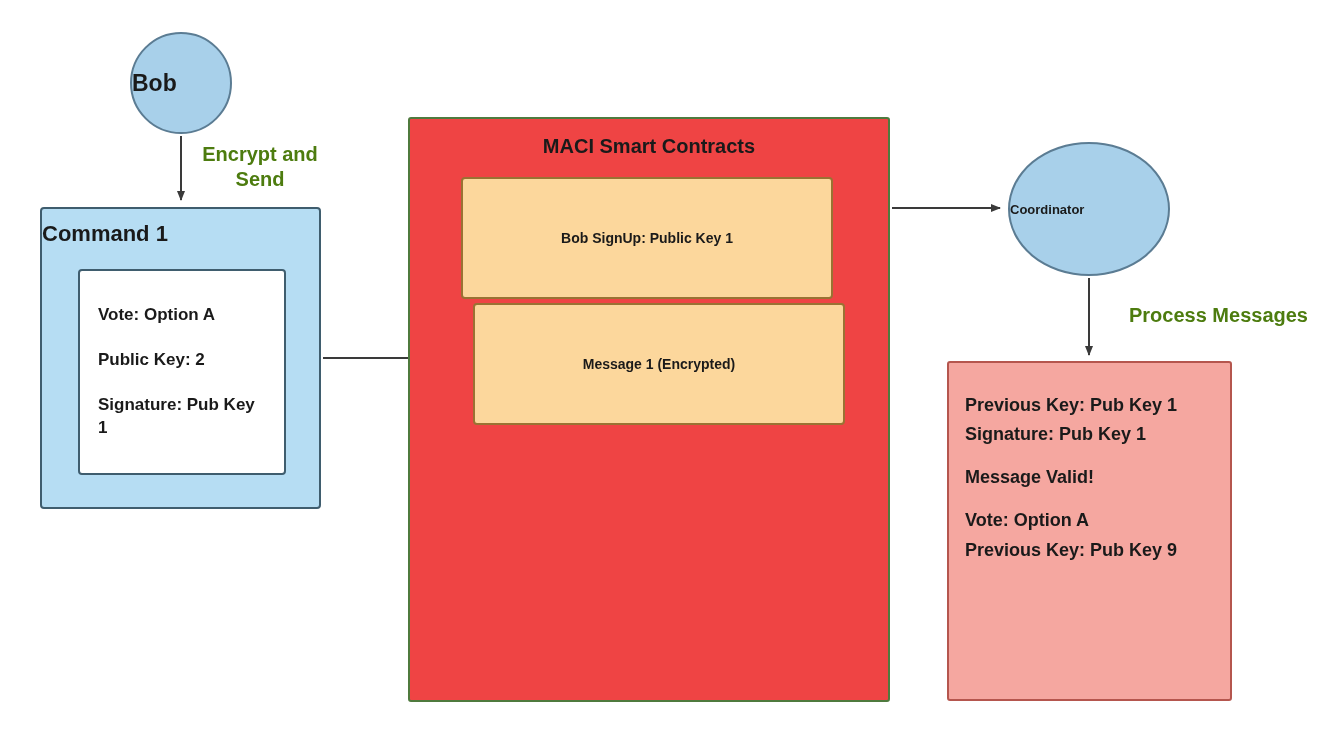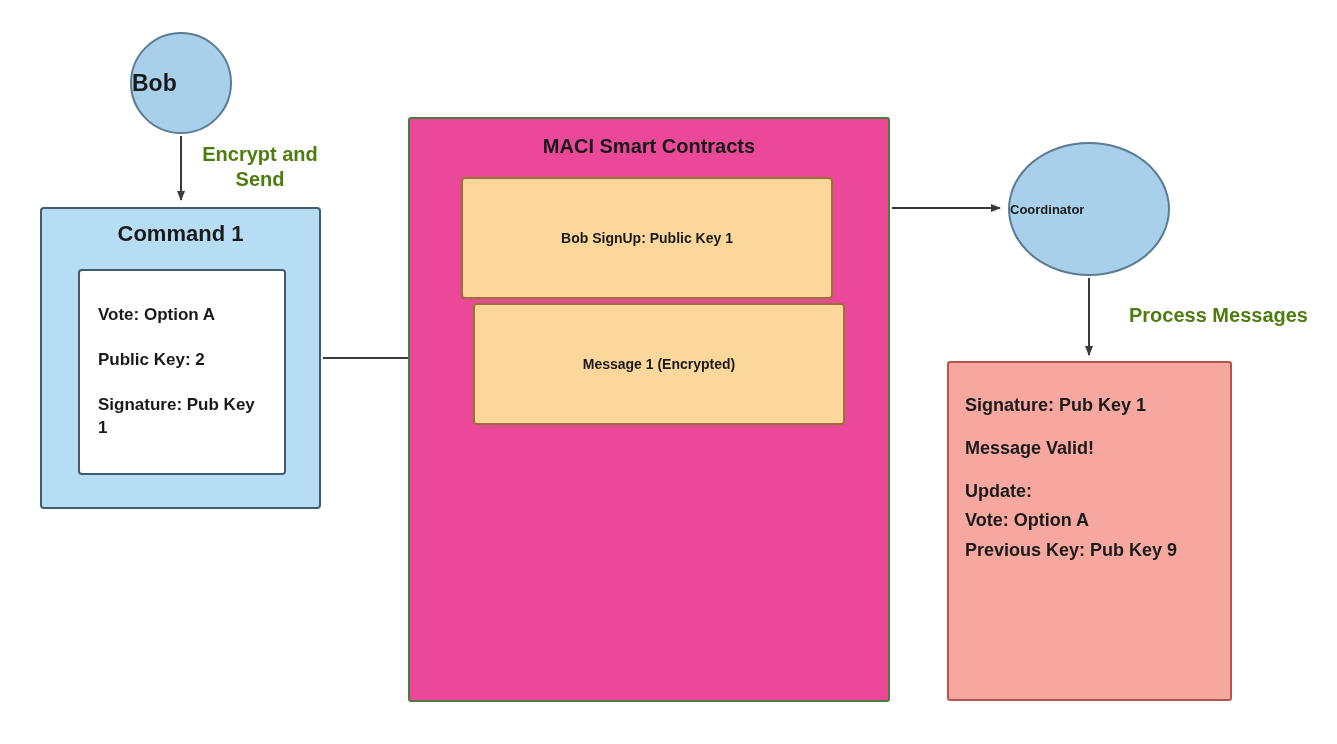--- a/index.html
+++ b/index.html
@@ -53,21 +53,21 @@
   #command-box {
     left: 40px;
     top: 207px;
     width: 281px;
     height: 302px;
     background: #b6ddf3;
     border: 2px solid #3f5d6e;
     border-radius: 4px;
   }
   #command-title {
-    text-align: center;
+    text-align: left;
     font-size: 22px;
     font-weight: bold;
     color: #1a1a1a;
     margin-top: 12px;
   }
   #command-inner {
     position: absolute;
     left: 36px;
     top: 60px;
     width: 208px;
@@ -87,21 +87,21 @@
     font-weight: bold;
     color: #1a1a1a;
     line-height: 1.35;
   }
   
   #maci-box {
     left: 408px;
     top: 117px;
     width: 482px;
     height: 585px;
-    background: #ec4899;
+    background: #ef4444;
     border: 2px solid #4f7a3e;
     border-radius: 3px;
   }
   #maci-title {
     text-align: center;
     font-size: 20px;
     font-weight: bold;
     color: #1a1a1a;
     margin-top: 16px;
   }
@@ -227,22 +227,22 @@
     </div>
   </div>
 
   <div class="node circle" id="coordinator-node">
     <span>Coordinator</span>
   </div>
 
   <div class="edge-label" id="process-label">Process Messages</div>
 
   <div class="node" id="result-box">
+    <div class="rline">Previous Key: Pub Key 1</div>
     <div class="rline">Signature: Pub Key 1</div>
     <div class="blank"></div>
     <div class="rline">Message Valid!</div>
     <div class="blank"></div>
-    <div class="rline">Update:</div>
     <div class="rline">Vote: Option A</div>
     <div class="rline">Previous Key: Pub Key 9</div>
   </div>
 
 </div>
 
 </body></html>

